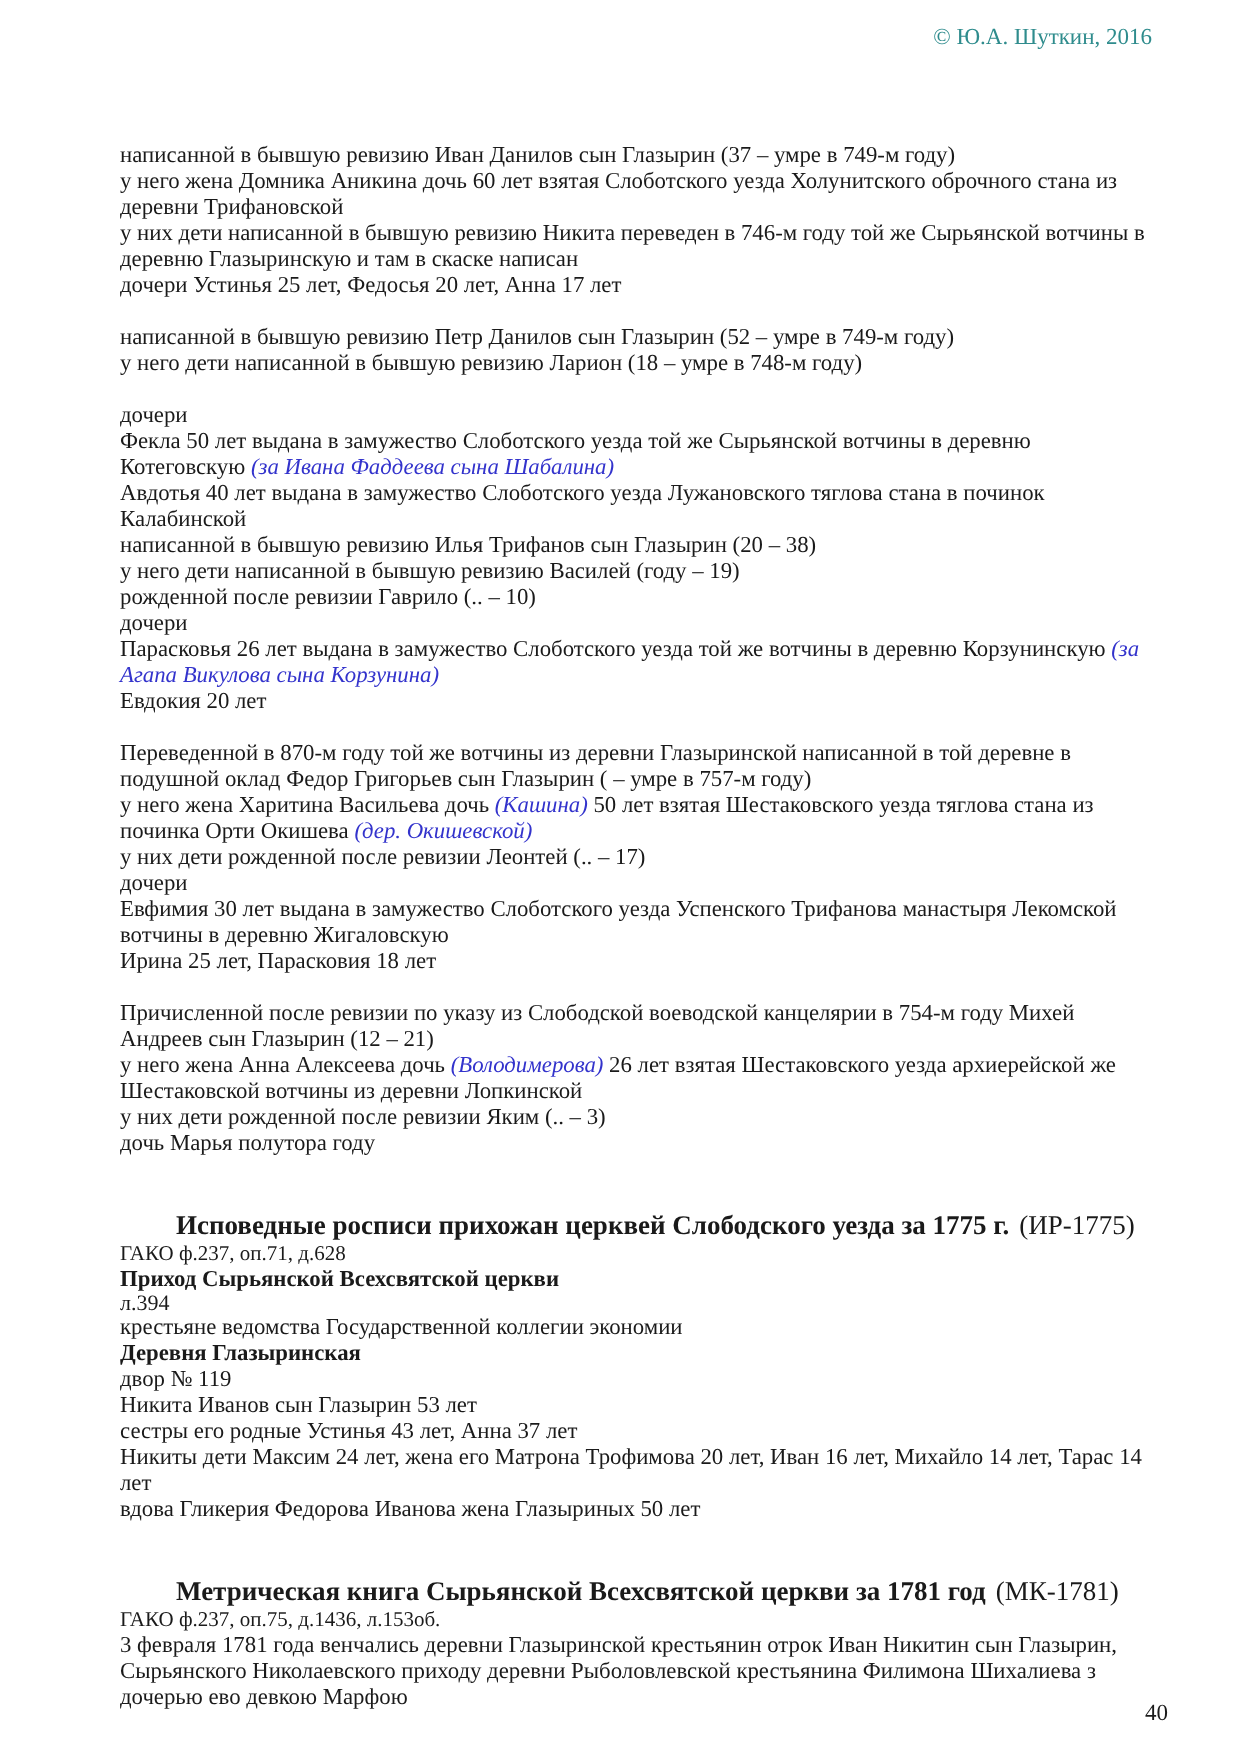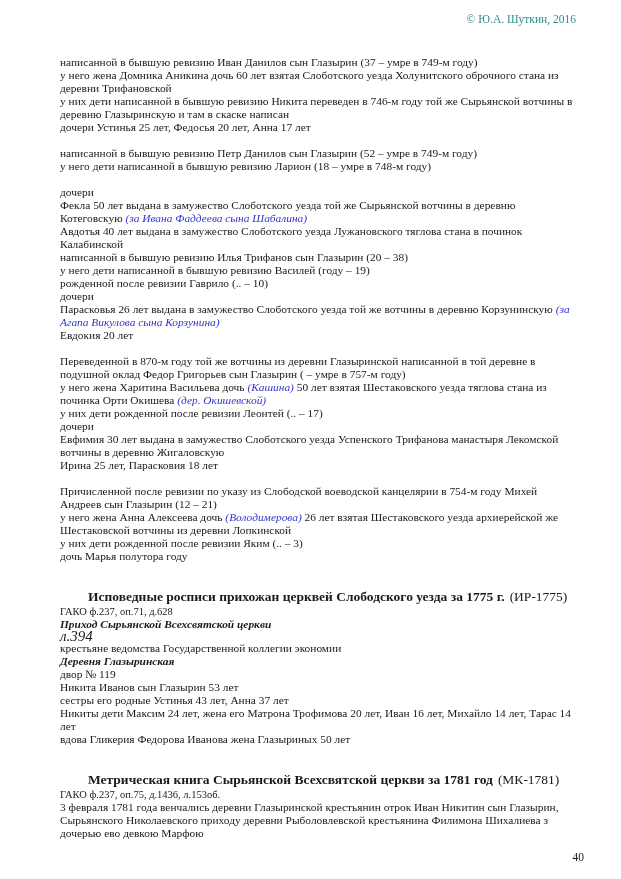--- a/index.html
+++ b/index.html
@@ -11,43 +11,43 @@
     position: relative;
     overflow: hidden;
   }
   .page { padding: 13px 45px 0 60px; }
   .copyright {
     text-align: right;
     color: #2f8c8d;
     font-size: 11.5px;
     line-height: 13px;
   }
-  .body-start { margin-top: 30px; }
+  .body-start { margin-top: 46px; }
   p.line {
     margin: 0;
     font-size: 11.4px;
     line-height: 13px;
   }
   .blank { height: 13px; }
   .note { color: #3333cc; font-style: italic; }
   h2.heading {
     margin: 25px 0 0 0;
     font-size: 13.5px;
     line-height: 17px;
     font-weight: bold;
   }
   h2.heading .ht {
     text-decoration-thickness: 1.5px;
     text-underline-offset: 2px;
     margin-left: 28px;
   }
   h2.heading .hc { font-weight: normal; margin-left: 5px; text-align: center; }
   p.archive { margin: 0; font-size: 10.5px; line-height: 13px; }
-  p.bold-line { font-weight: bold; font-style: italic; }
-  p.folio { margin: 0; font-style: italic; font-size: 15px; line-height: 11px; }
+  p.bold-line { font-weight: bold; }
+  p.folio { margin: 0; font-size: 11px; line-height: 11px; }
   .pagenum {
     position: absolute;
     right: 37px; bottom: 16px;
     font-size: 11.5px;
   }
 </style>
 </head>
 <body>
 
 <div class="page">

